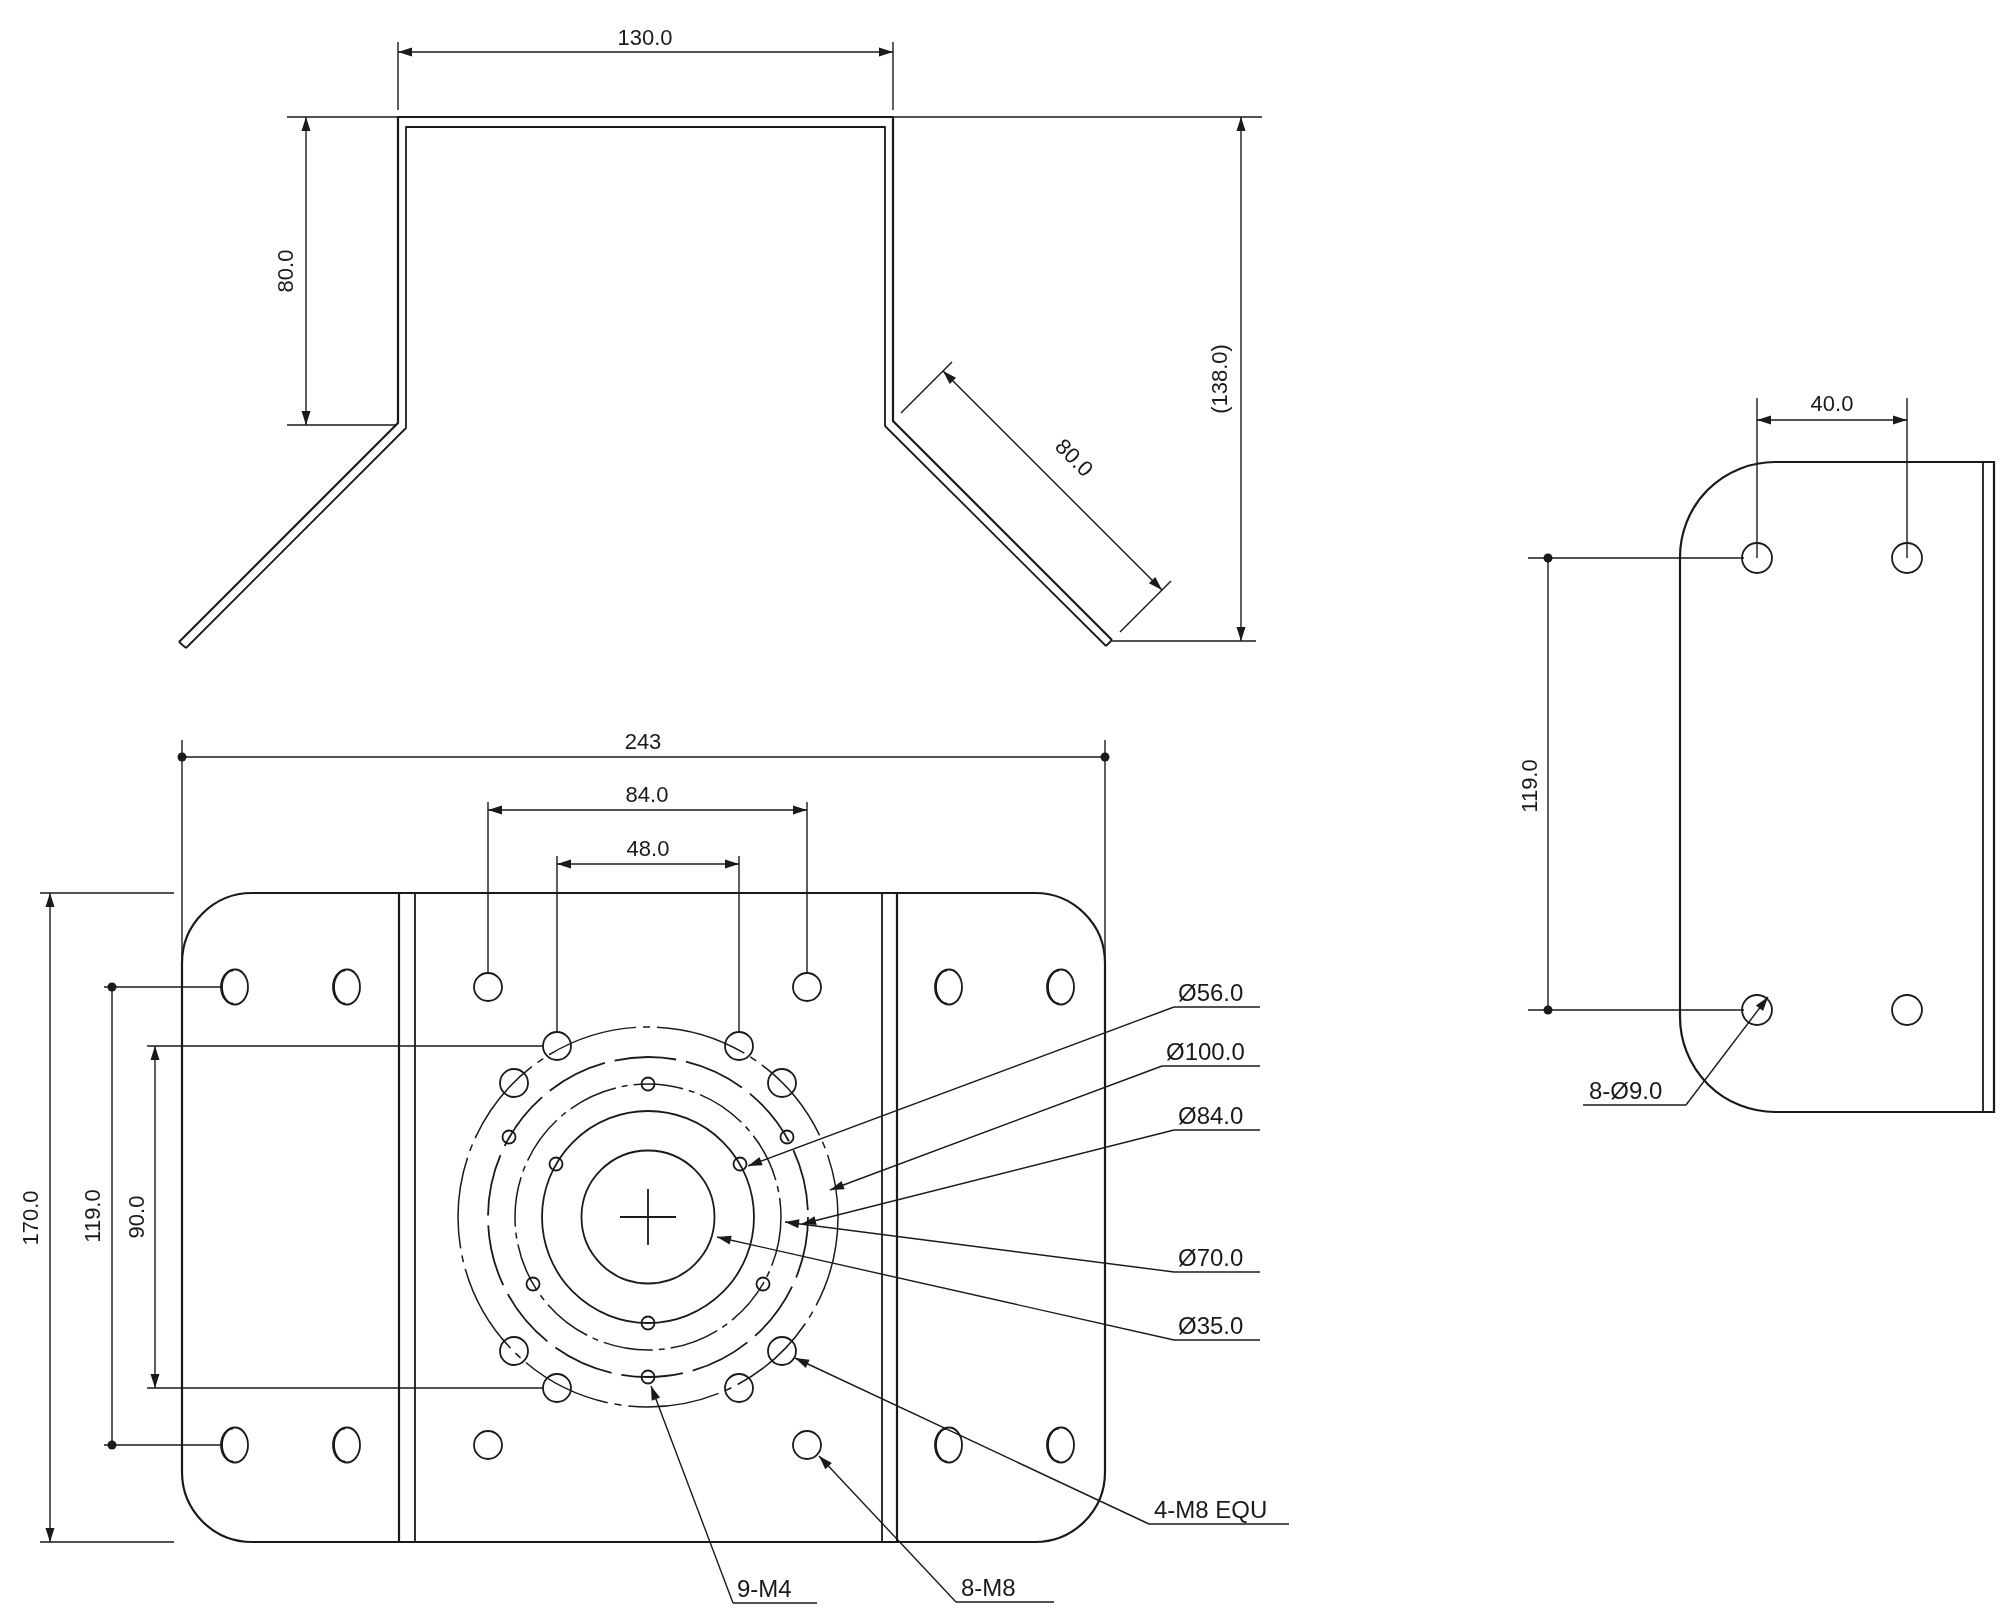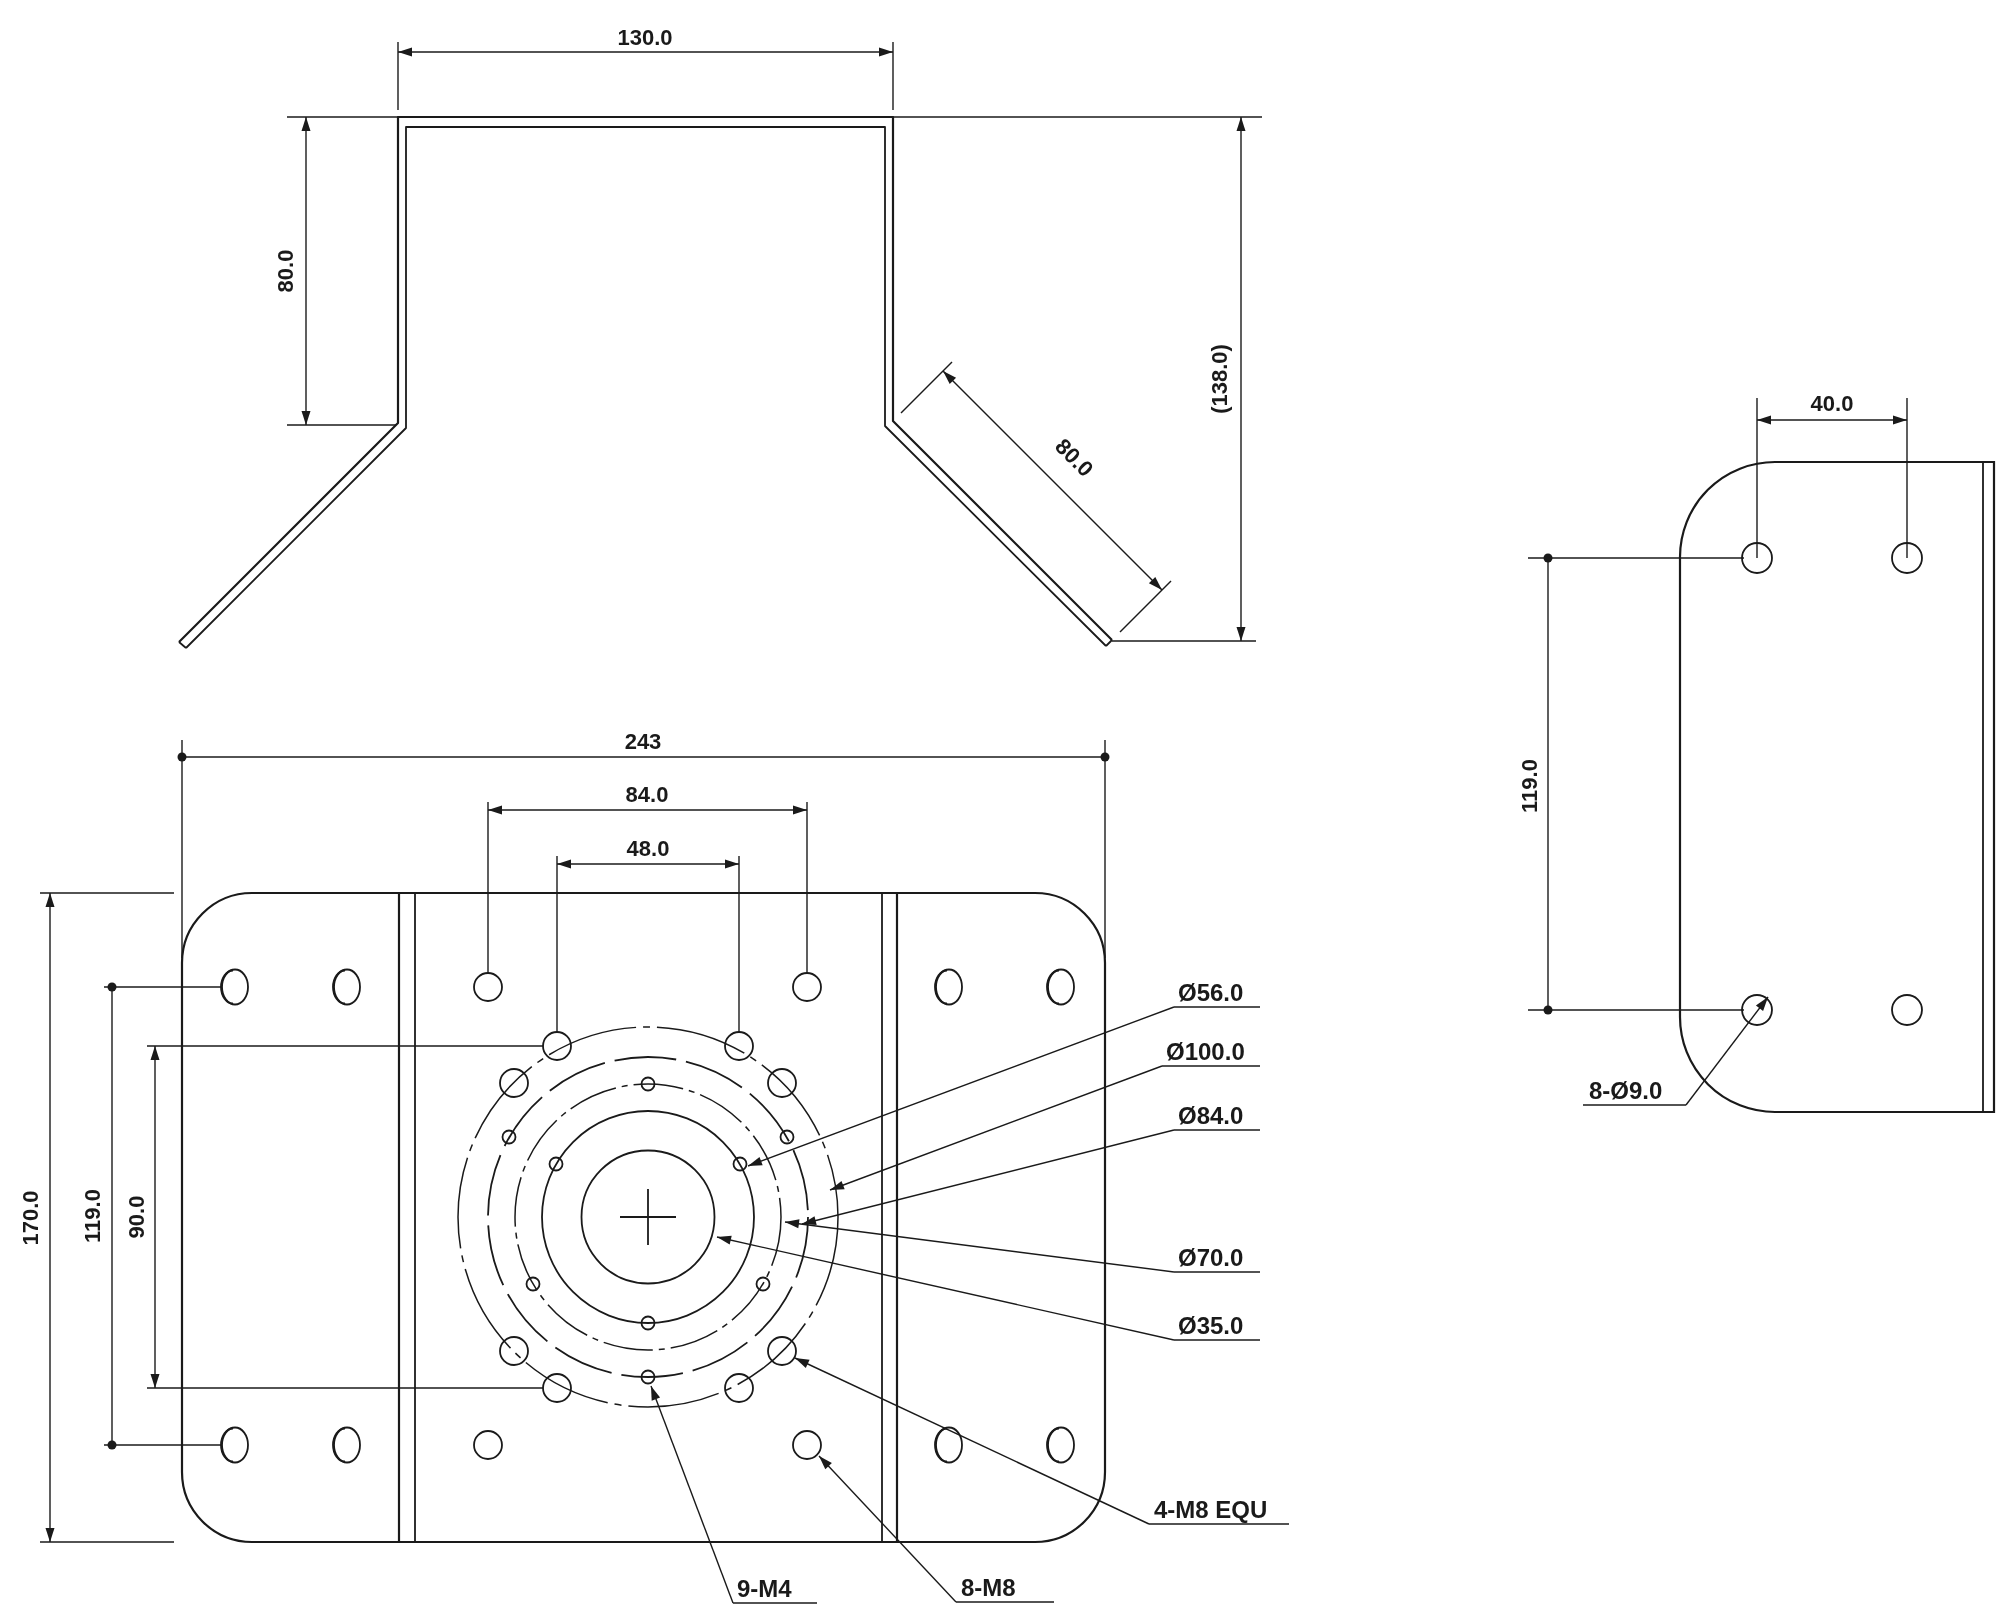--- a/index.html
+++ b/index.html
@@ -1,16 +1,16 @@
 <!DOCTYPE html>
 <html><head>
 <meta charset="utf-8">
 <style>
   html,body{margin:0;padding:0;background:#ffffff;}
-  .sheet{width:2000px;height:1611px;background:#ffffff;position:relative;overflow:hidden;font-weight:bold;}
+  .sheet{width:2000px;height:1611px;background:#ffffff;position:relative;overflow:hidden;}
   svg{display:block;}
   text{font-family:"Liberation Sans","DejaVu Sans",sans-serif;fill:#1a1a1a;}
   .dimtxt{font-size:22px;}
   .callout{font-size:24px;}
   .edge{stroke:#1a1a1a;stroke-width:2.2;fill:none;}
   .edge-thin{stroke:#1a1a1a;stroke-width:1.8;fill:none;}
   .dim{stroke:#1a1a1a;stroke-width:1.4;fill:none;}
   .arrow{fill:#1a1a1a;stroke:none;}
   .dot{fill:#1a1a1a;stroke:none;}
   .cl-dashdot{stroke:#1a1a1a;stroke-width:1.5;fill:none;}

